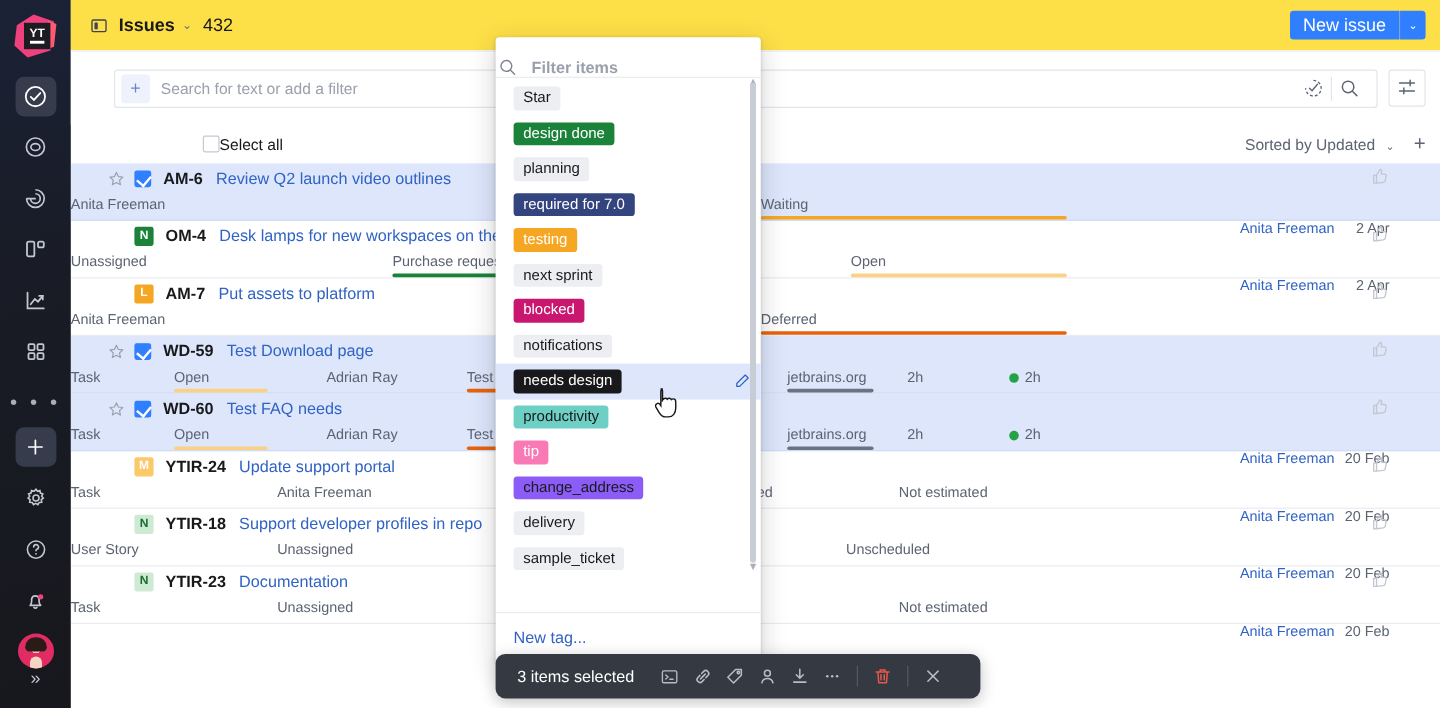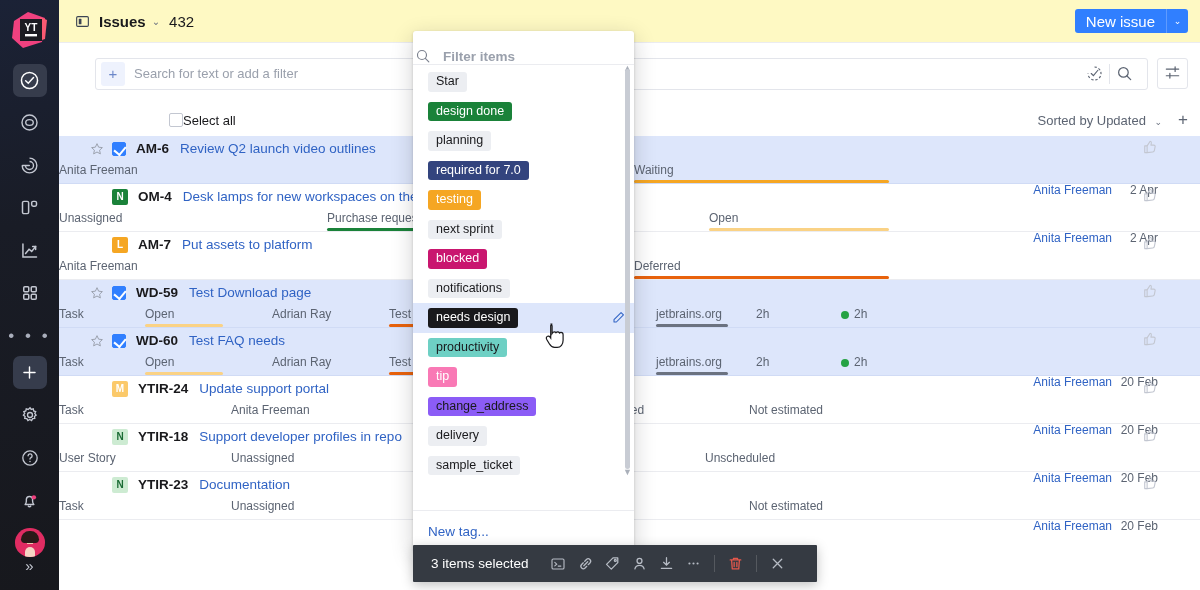--- a/index.html
+++ b/index.html
@@ -34,21 +34,21 @@
     position:relative; overflow:hidden;
   }
   #avatar:before{content:"";position:absolute;left:6px;top:3px;width:18px;height:12px;border-radius:9px 9px 4px 4px;background:#2a1a18;}
   #avatar:after{content:"";position:absolute;left:10px;top:19px;width:10px;height:12px;border-radius:5px 5px 0 0;background:#f6d5c4;}
   #rail-expand { color:#c3c7d1; margin-top:auto; margin-bottom:16px; font-size:15px; }
 
   
   #header {
     position:absolute; left:59px; top:0; right:0; height:42px;
     display:flex; align-items:center; padding:0 12px 0 16px;
-    background:#fef9c3;
+    background:#fde047;
   }
   #panel-icon { color:#3c4453; margin-right:9px; display:flex; }
   #header-title { font-size:15px; font-weight:bold; color:#19191c; }
   #header-caret { color:#6b7280; margin:0 9px 0 6px; font-size:10px; }
   #header-count { font-size:15px; color:#19191c; }
   #header-right { margin-left:auto; display:flex; }
   #new-issue {
     height:24px; background:#307fff; color:#fff; border:0; font-size:15px;
     padding:0 11px; border-radius:3px 0 0 3px; font-family:inherit; cursor:pointer;
   }
@@ -156,21 +156,21 @@
   #dd-footer {
     height:42px; flex:0 0 auto; border-top:1px solid #ebecf0;
     display:flex; align-items:center; padding-left:15px;margin-top:32px;
   }
   #dd-newtag { color:#3063c4; font-size:13.5px; }
   #cursor { position:absolute; left:545px; top:323px; width:20px; height:26px; pointer-events:none; }
 
   
   #bulkbar {
     position:absolute; left:413px; top:545px; width:404px; height:37px;
-    background:#353a42; border-radius:1px; display:flex; align-items:center;
+    background:#353a42; border-radius:8px; display:flex; align-items:center;
     padding:0 12px 0 18px; color:#e4e6ea;
     box-shadow:0 3px 12px rgba(0,0,0,.25);
   }
   #bulk-count { font-size:13.5px; color:#fff; }
   .bulk-ico { width:27px;height:27px;display:flex;align-items:center;justify-content:center;color:#b7bcc5; }
   .bulk-sep { width:1px; height:17px; background:#55595f; margin:0 7px; }
   .bulk-ico.danger { color:#e4584c; }
 </style>
 </head>
 <body>

